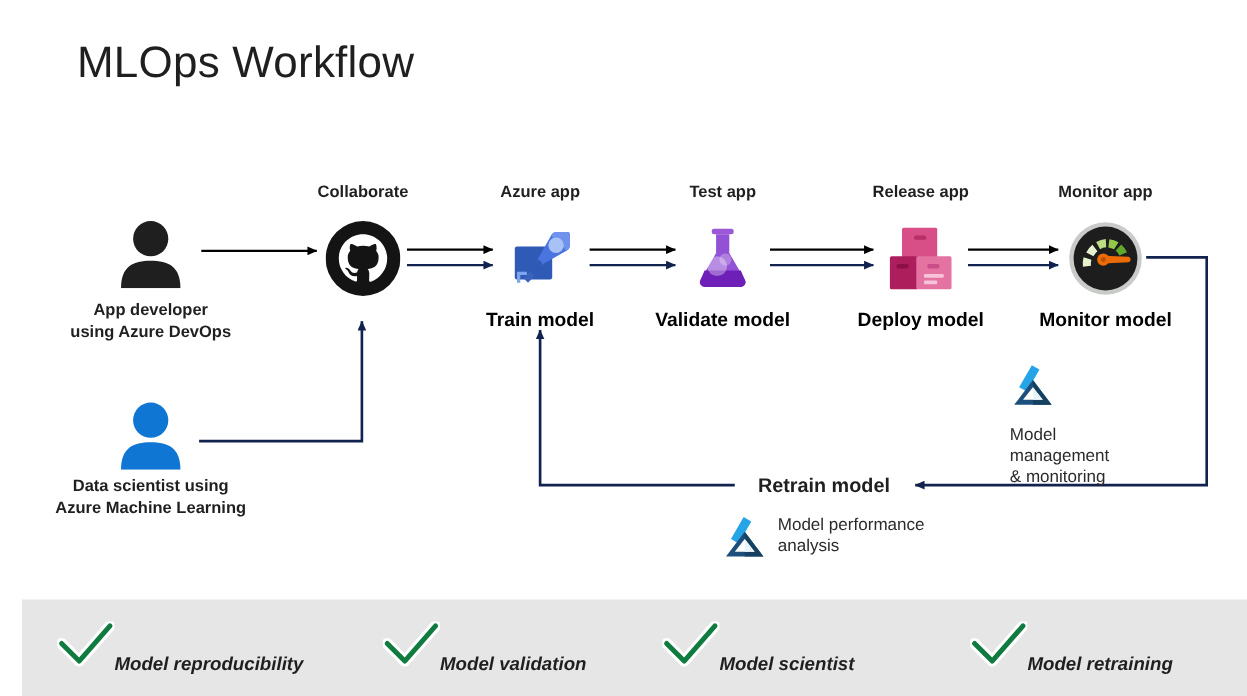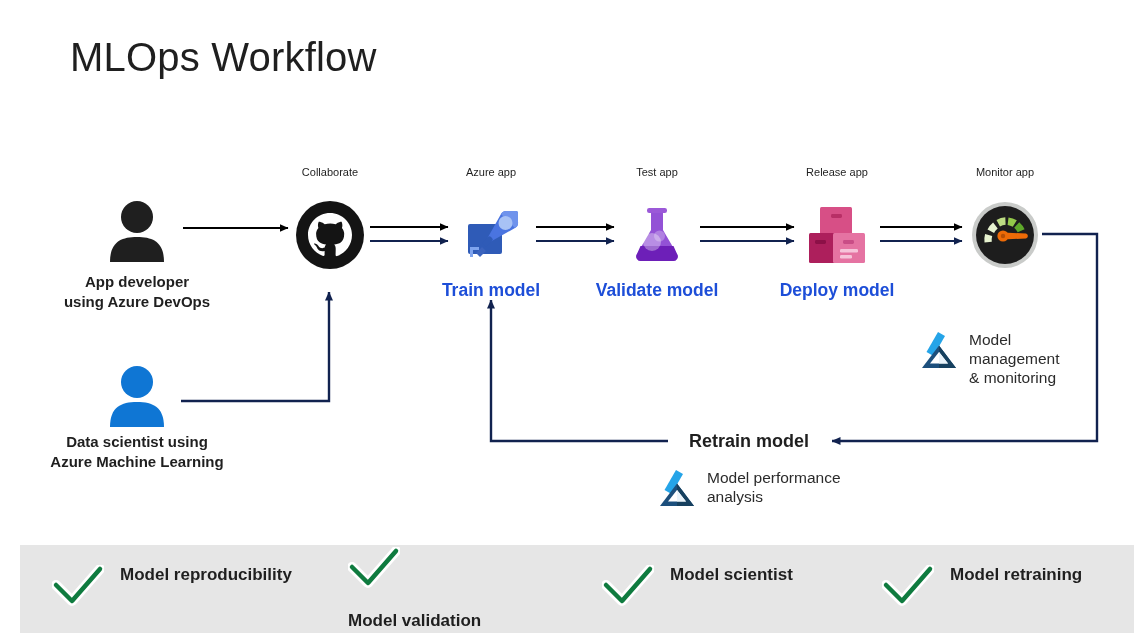--- a/index.html
+++ b/index.html
@@ -29,32 +29,32 @@
     font-size: 40px;
     font-weight: 300;
     letter-spacing: 0.2px;
     color: #1f1f1f;
     white-space: nowrap;
   }
 
   
   .stage-top-label {
     position: absolute;
-    font-size: 11px;
-    font-weight: 400;
+    font-size: 15px;
+    font-weight: 700;
     color: #1f1f1f;
     text-align: center;
     white-space: nowrap;
     transform: translateX(-50%);
   }
   .stage-bottom-label {
     position: absolute;
     font-size: 17.5px;
     font-weight: 600;
-    color: #1d4ed8;
+    color: #000000;
     text-align: center;
     line-height: 21px;
     transform: translateX(-50%);
     width: 160px;
   }
   
   .persona-label {
     position: absolute;
     font-size: 15px;
     font-weight: 600;
@@ -117,22 +117,23 @@
     bottom: 0;
     width: 1134px;
     height: 88px;
     background: #e6e6e6;
     display: flex;
     align-items: center;
   }
   .footer-item {
     position: absolute;
     display: flex;
-    align-items: flex-start;
-    gap: 16px;
+    align-items: flex-end;
+    gap: 0;
+    font-style: italic;
   }
   .footer-item .f-text {
     font-size: 17px;
     font-weight: 600;
     color: #1f1f1f;
     white-space: nowrap;
   }
 </style>
 </head>
 <body>
@@ -287,22 +288,24 @@
         <path d="M37.5 16.4 a21 21 0 0 1 8.3 2.9 l-4 6.4 a13.6 13.6 0 0 0-5.2-1.8 z"></path>
       </g>
       <g fill="#5ea82a">
         <path d="M48.3 21.2 a21 21 0 0 1 5.3 7.1 l-7 3 a13.6 13.6 0 0 0-3.4-4.6 z"></path>
       </g>
       <path d="M32 31.5 L55 32.5 a2.6 2.6 0 0 1 0 5 L32 38.5 a3.5 3.5 0 0 1 0-7 z" fill="#ed6b07"></path>
       <circle cx="32" cy="35" r="5.6" fill="#ed6b07"></circle>
       <circle cx="32" cy="35" r="2.2" fill="#b84f04"></circle>
     </svg>
   </div>
-
-  <div class="annotation" style="left:898px; top:330px;">
+  <div class="stage-bottom-label" style="left:985px; top:280px;">Monitor
+model</div>
+
+  <div class="annotation" style="left:898px; top:330px;flex-direction:column;">
     <span class="aml-logo">
       <svg width="42" height="42" viewBox="0 0 42 42">
         <path d="M20 2 L27 6 L15.5 26 L8.5 22 Z" fill="#25a4e8"></path>
         <path d="M21 14 L41 38 L2 38 Z" fill="#2f6ea8" opacity="0"></path>
         <path d="M21 15.5 L38 38 L4 38 Z" fill="#1c4f7c"></path>
         <path d="M21 15.5 L38 38 L21 38 Z" fill="#16405f"></path>
         <path d="M21 22 L30 33.5 L12 33.5 Z" fill="#ffffff"></path>
         <path d="M21 22 L30 33.5 L21 33.5 Z" fill="#e9f3fa"></path>
       </svg>
     </span>
@@ -332,21 +335,21 @@
     <div class="footer-item" style="left:32px;">
       <span>
         <svg width="52" height="44" viewBox="0 0 52 44">
           <path d="M4 20 L20 36 L48 4" fill="none" stroke="#ffffff" stroke-width="10" stroke-linecap="round" stroke-linejoin="round"></path>
           <path d="M4 20 L20 36 L48 4" fill="none" stroke="#0f7b3f" stroke-width="4.5" stroke-linecap="round" stroke-linejoin="round"></path>
         </svg>
       </span>
       <span class="f-text">Model reproducibility</span>
     </div>
 
-    <div class="footer-item" style="left:328px;flex-direction:column;">
+    <div class="footer-item" style="left:328px;">
       <span>
         <svg width="52" height="44" viewBox="0 0 52 44">
           <path d="M4 20 L20 36 L48 4" fill="none" stroke="#ffffff" stroke-width="10" stroke-linecap="round" stroke-linejoin="round"></path>
           <path d="M4 20 L20 36 L48 4" fill="none" stroke="#0f7b3f" stroke-width="4.5" stroke-linecap="round" stroke-linejoin="round"></path>
         </svg>
       </span>
       <span class="f-text">Model validation</span>
     </div>
 
     <div class="footer-item" style="left:582px;">

